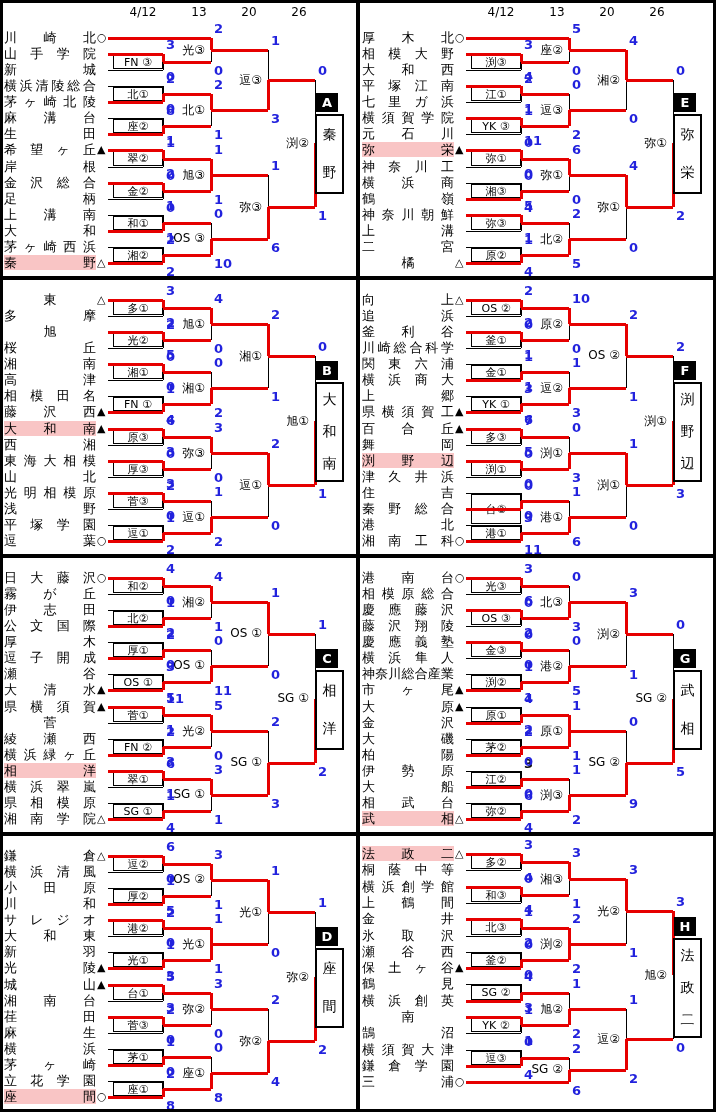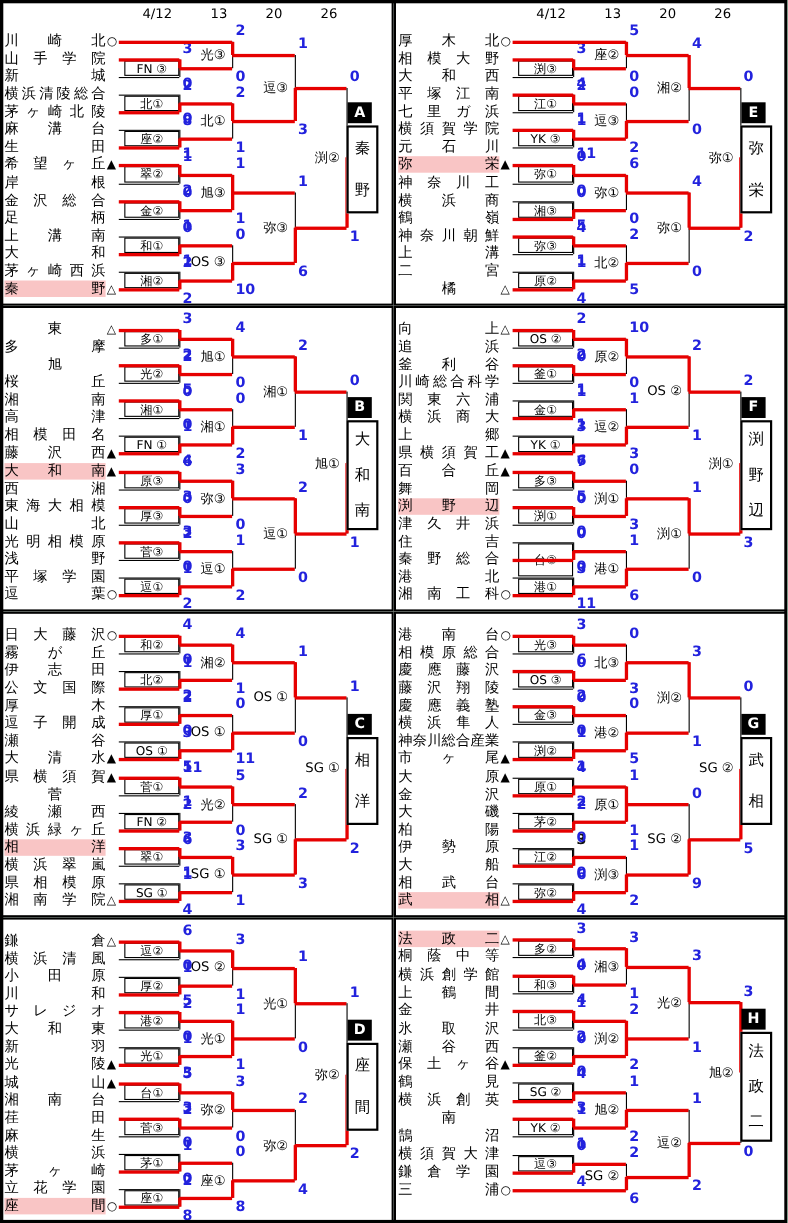--- a/index.html
+++ b/index.html
@@ -1,16 +1,16 @@
 <!DOCTYPE html>
 <html><head>
 <meta charset="utf-8">
 <style>
   html,body{margin:0;padding:0;background:#fff;}
-  #stage{position:relative;width:716px;height:1112px;background:#86efac;
+  #stage{position:relative;width:716px;height:1112px;background:#e5e5e5;
          font-family:"DejaVu Sans",sans-serif;overflow:hidden;}
   .panel{position:absolute;border:2px solid #000;box-sizing:border-box;background:#fff;}
   .frame{position:absolute;left:0;top:0;width:716px;height:1112px;border:3px solid #000;
          box-sizing:border-box;pointer-events:none;}
   .ln{position:absolute;}
   .teamname{position:absolute;display:flex;height:15px;font-size:13px;line-height:15px;
             color:#000;white-space:nowrap;}
   .teamname span{display:block;}
   .mark{position:absolute;font-size:11px;line-height:15px;color:#000;}
   .vbox{position:absolute;border:1px solid #000;background:#fff;box-sizing:border-box;

